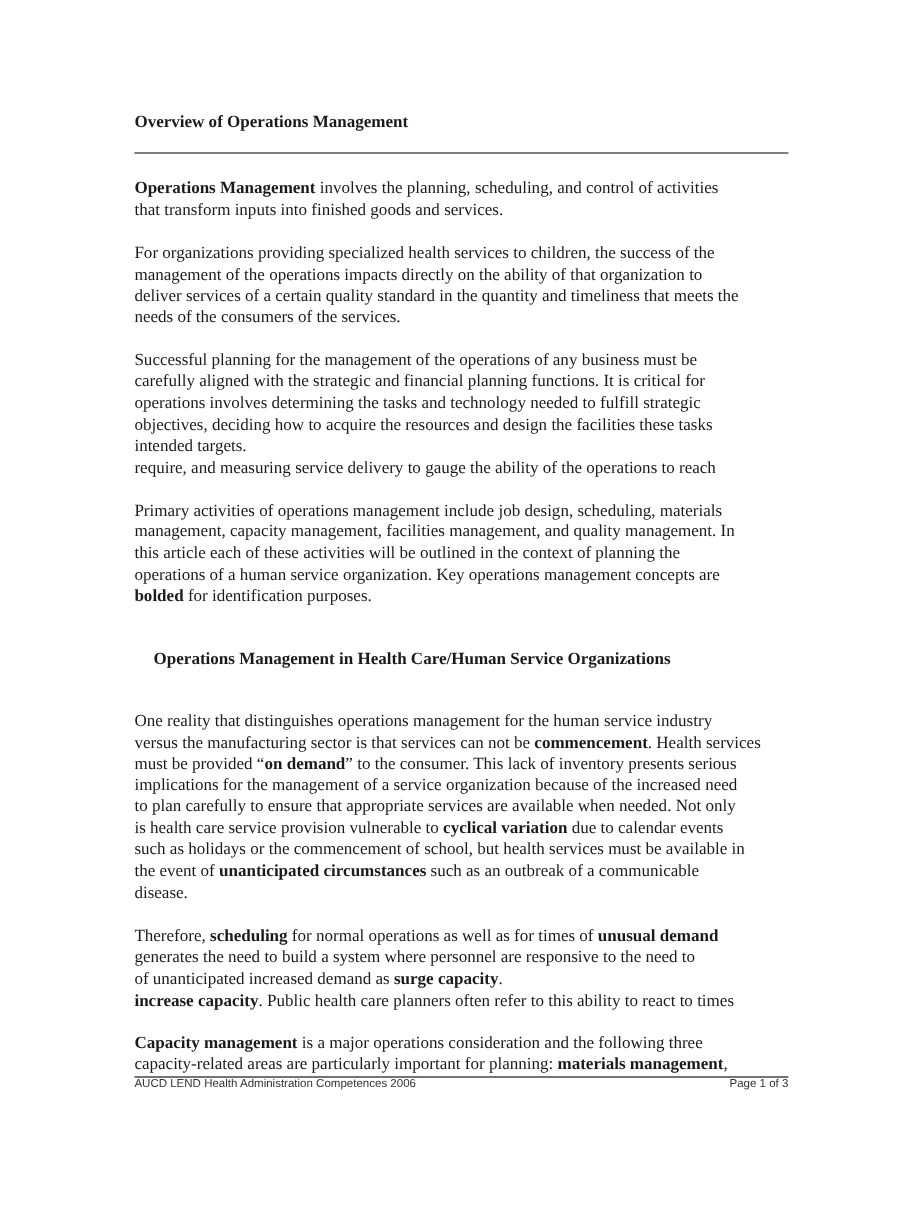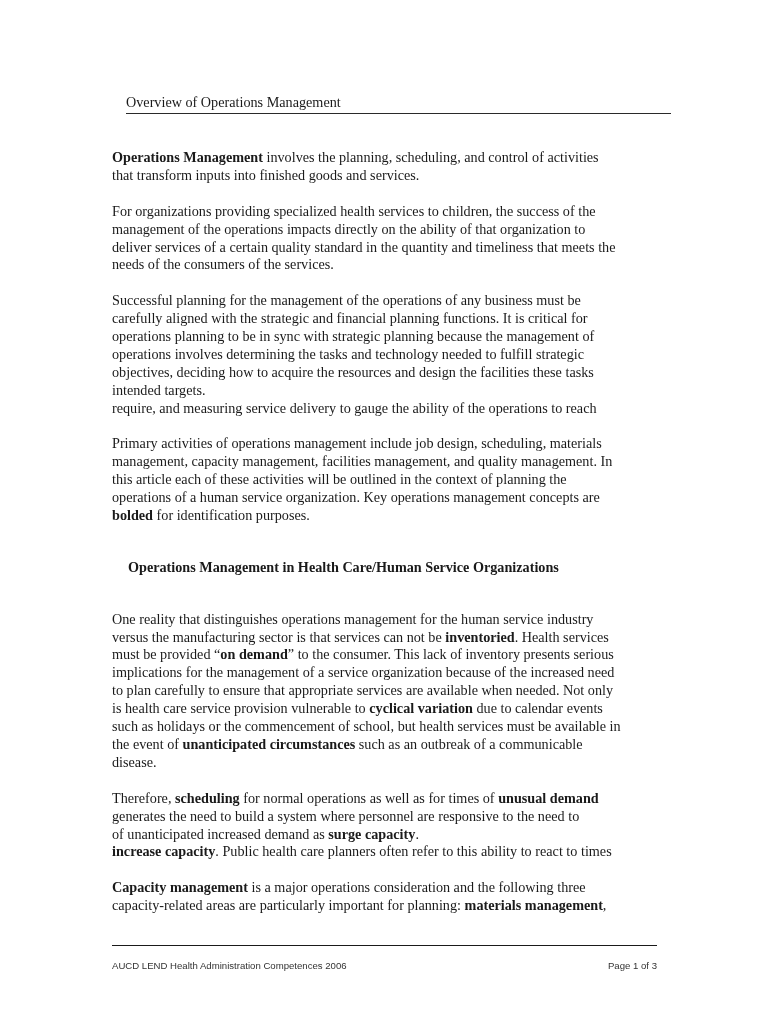--- a/index.html
+++ b/index.html
@@ -19,25 +19,24 @@
       position: absolute;
       left: 0; top: 0;
       width: 768px; height: 1024px;
     }
     .title {
       position: absolute;
       left: 112px;
       top: 94px;
       width: 545px;
       font-size: 14.2px;
-      font-weight: normal;
+      font-weight: bold;
       line-height: 17px;
-      padding-bottom: 2px;
+      padding-bottom: 16px;
       border-bottom: 1.5px solid #2a2a2a;
-      margin-left: 14px;
     }
     .body-text {
       position: absolute;
       left: 112px;
       top: 149px;
       width: 545px;
     }
     p {
       margin: 0;
       font-size: 14.2px;
@@ -48,24 +47,24 @@
     b { font-weight: bold; margin-top: 16px; }
     h2 {
       margin: 16px;
       font-size: 14.2px;
       font-weight: bold;
       line-height: 17.9px;
     }
     .footer {
       position: absolute;
       left: 112px;
-      top: 945px;
+      top: 897px;
       width: 545px;
       border-top: 1.5px solid #1a1a1a;
-      padding-top: 14px;
+      padding-top: 0;
       font-family: "Liberation Sans", "DejaVu Sans", sans-serif;
       font-size: 9.6px;
       line-height: 12px;
       color: #333333;
       display: flex;
       justify-content: space-between;
       text-align: right;
     }
   </style>
 </head>
@@ -82,41 +81,40 @@
         </div>
         <div class="para">
           <p>For organizations providing specialized health services to children, the success of the</p>
           <p>management of the operations impacts directly on the ability of that organization to</p>
           <p>deliver services of a certain quality standard in the quantity and timeliness that meets the</p>
           <p>needs of the consumers of the services.</p>
         </div>
         <div class="para">
           <p>Successful planning for the management of the operations of any business must be</p>
           <p>carefully aligned with the strategic and financial planning functions.  It is critical for</p>
-          <p>operations planning to be in sync with strategic planning because the management of</p>
           <p>operations involves determining the tasks and technology needed to fulfill strategic</p>
           <p>objectives, deciding how to acquire the resources and design the facilities these tasks</p>
           <p>intended targets.</p>
           <p>require, and measuring service delivery to gauge the ability of the operations to reach</p>
         </div>
         <div class="para" style="margin-bottom: 0px;">
           <p>Primary activities of operations management include job design, scheduling, materials</p>
           <p>management, capacity management, facilities management, and quality management.  In</p>
           <p>this article each of these activities will be outlined in the context of planning the</p>
           <p>operations of a human service organization. Key operations management concepts are</p>
           <p><b>bolded</b> for identification purposes.</p>
         </div>
       </div>
     <div style="height:17.9px"></div>
     <h2>Operations Management in Health Care/Human Service Organizations</h2>
     <div style="height:17.9px"></div>
     <div id="section">
         <div class="para">
           <p>One reality that distinguishes operations management for the human service industry</p>
-          <p>versus the manufacturing sector is that services can not be <b>inventoried</b>.  Health services</p>
+          <p>versus the manufacturing sector is that services can not be <b>commencement</b>.  Health services</p>
           <p>must be provided “<b>on demand</b>” to the consumer.  This lack of inventory presents serious</p>
           <p>implications for the management of a service organization because of the increased need</p>
           <p>to plan carefully to ensure that appropriate services are available when needed.  Not only</p>
           <p>is health care service provision vulnerable to <b>cyclical variation</b> due to calendar events</p>
           <p>such as holidays or the commencement of school, but health services must be available in</p>
           <p>the event of <b>unanticipated circumstances</b> such as an outbreak of a communicable</p>
           <p>disease.</p>
         </div>
         <div class="para">
           <p>Therefore, <b>scheduling</b> for normal operations as well as for times of <b>unusual demand</b></p>

